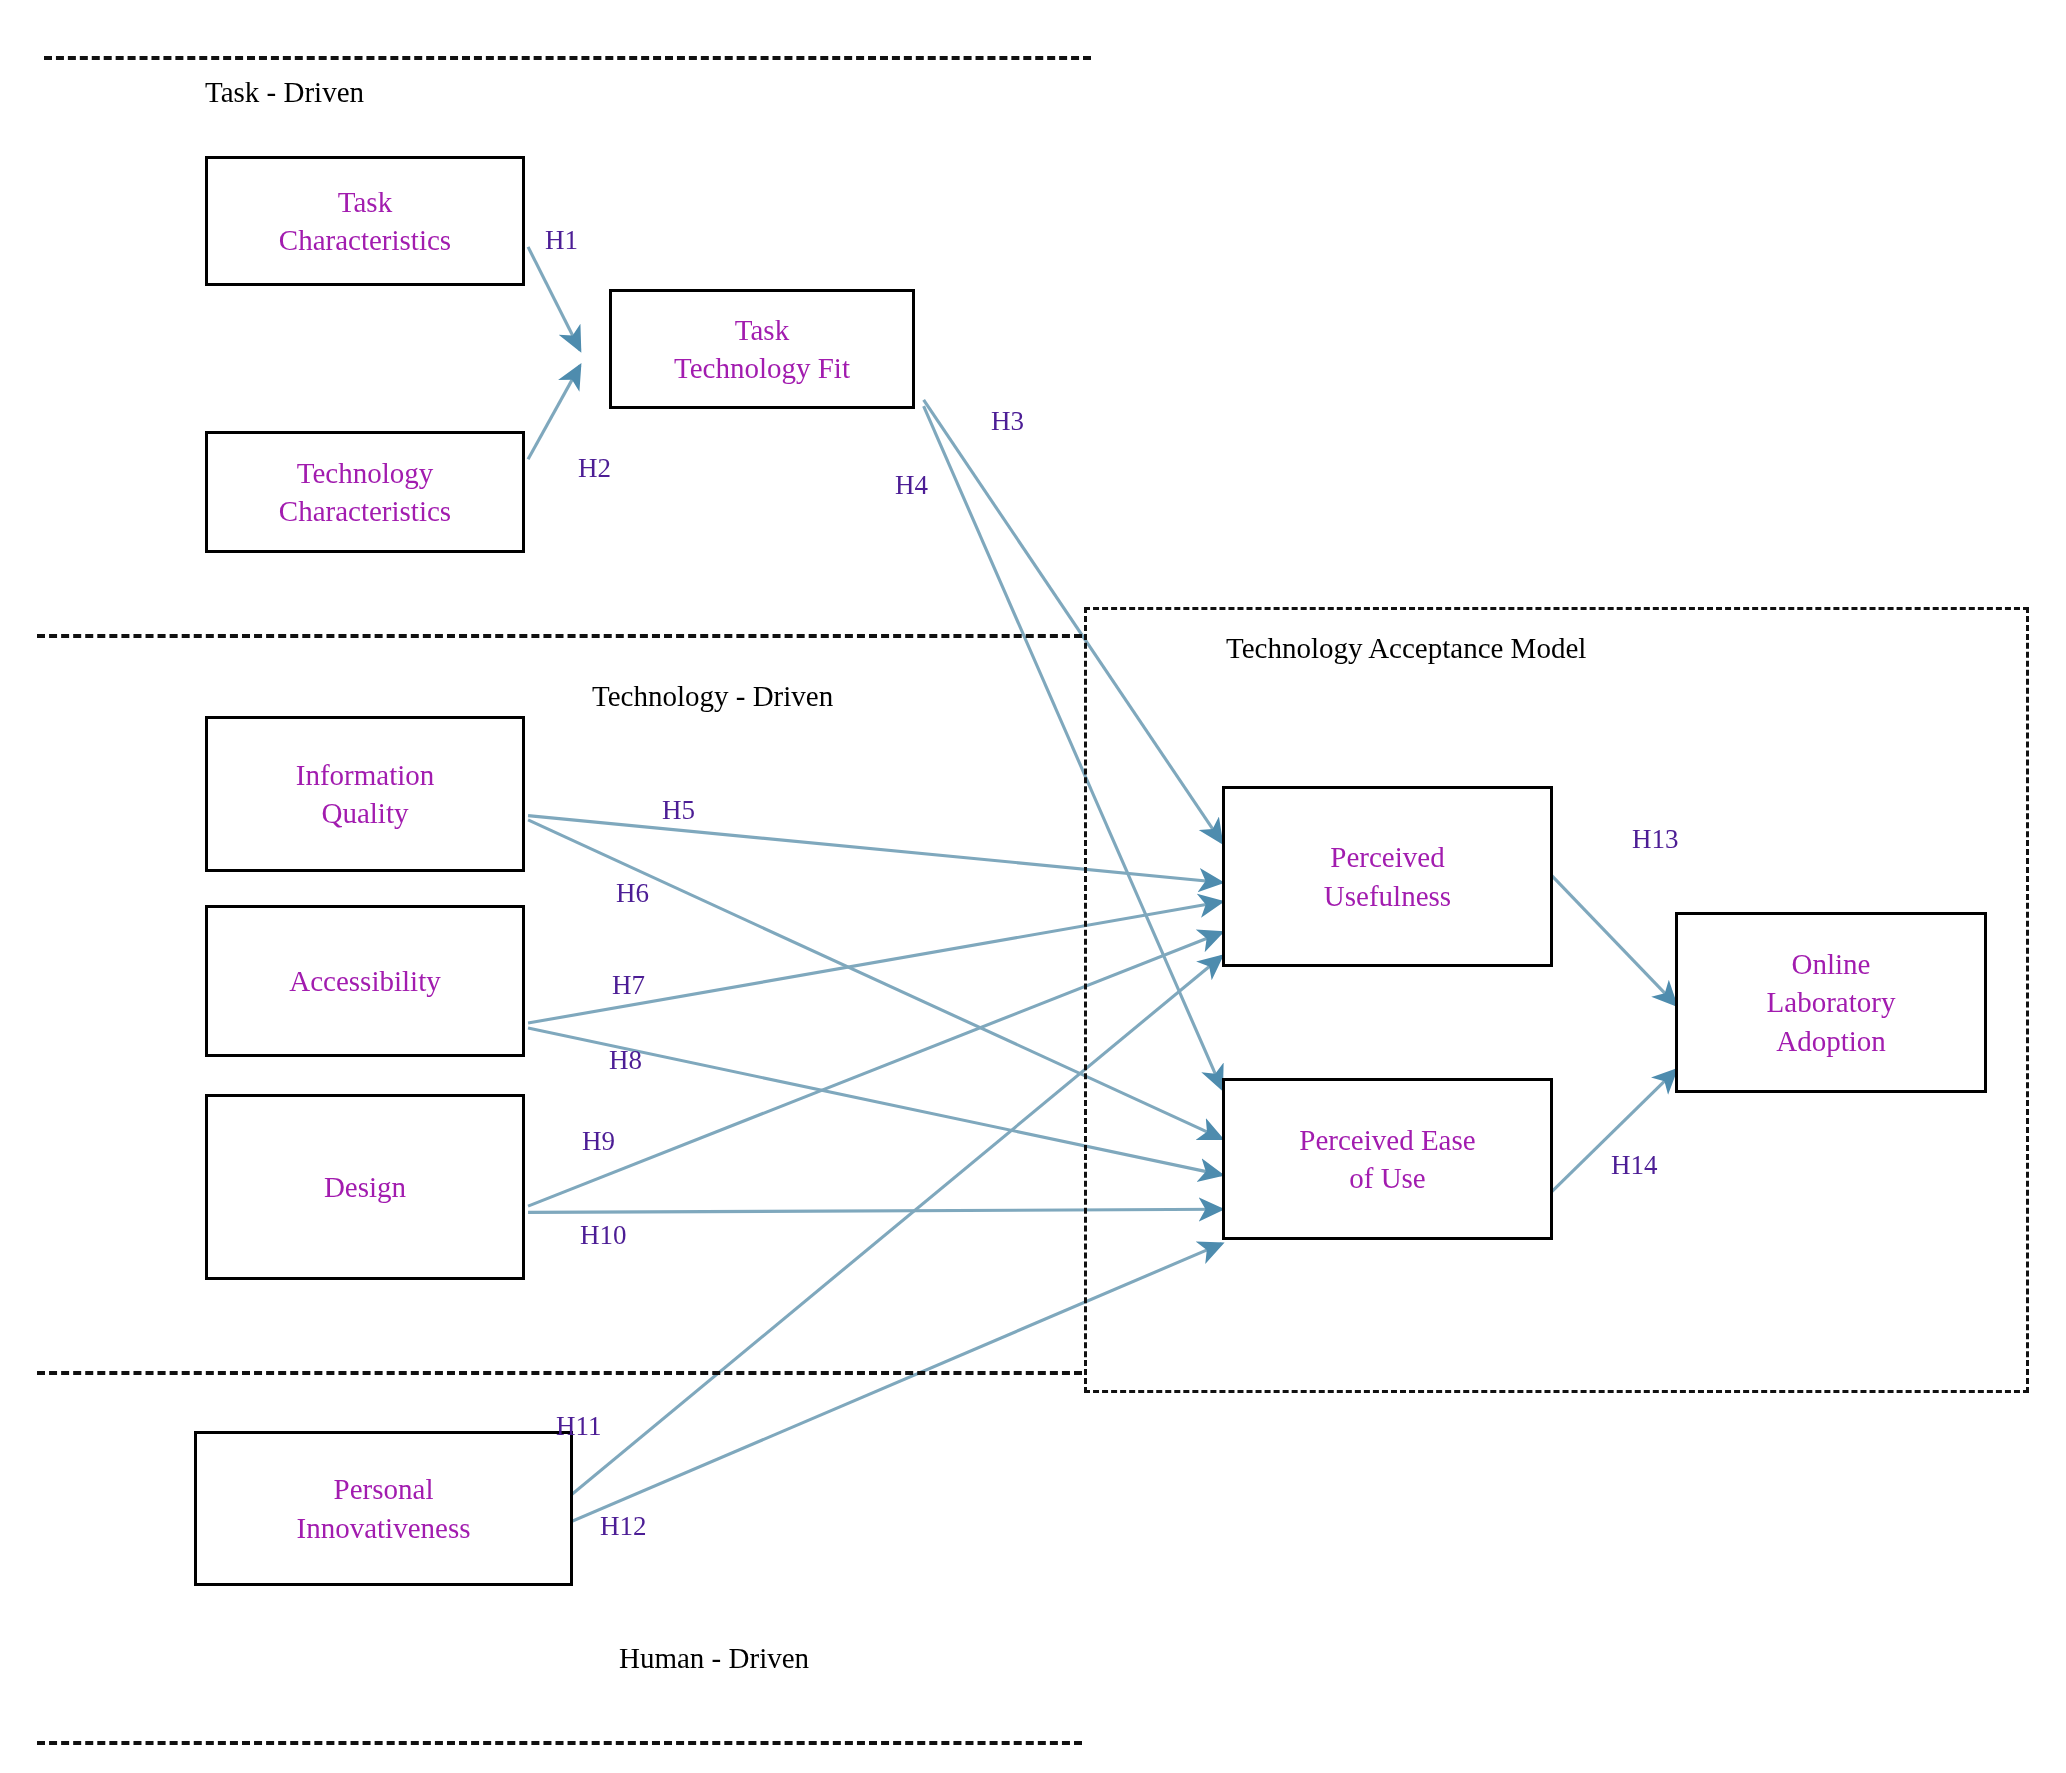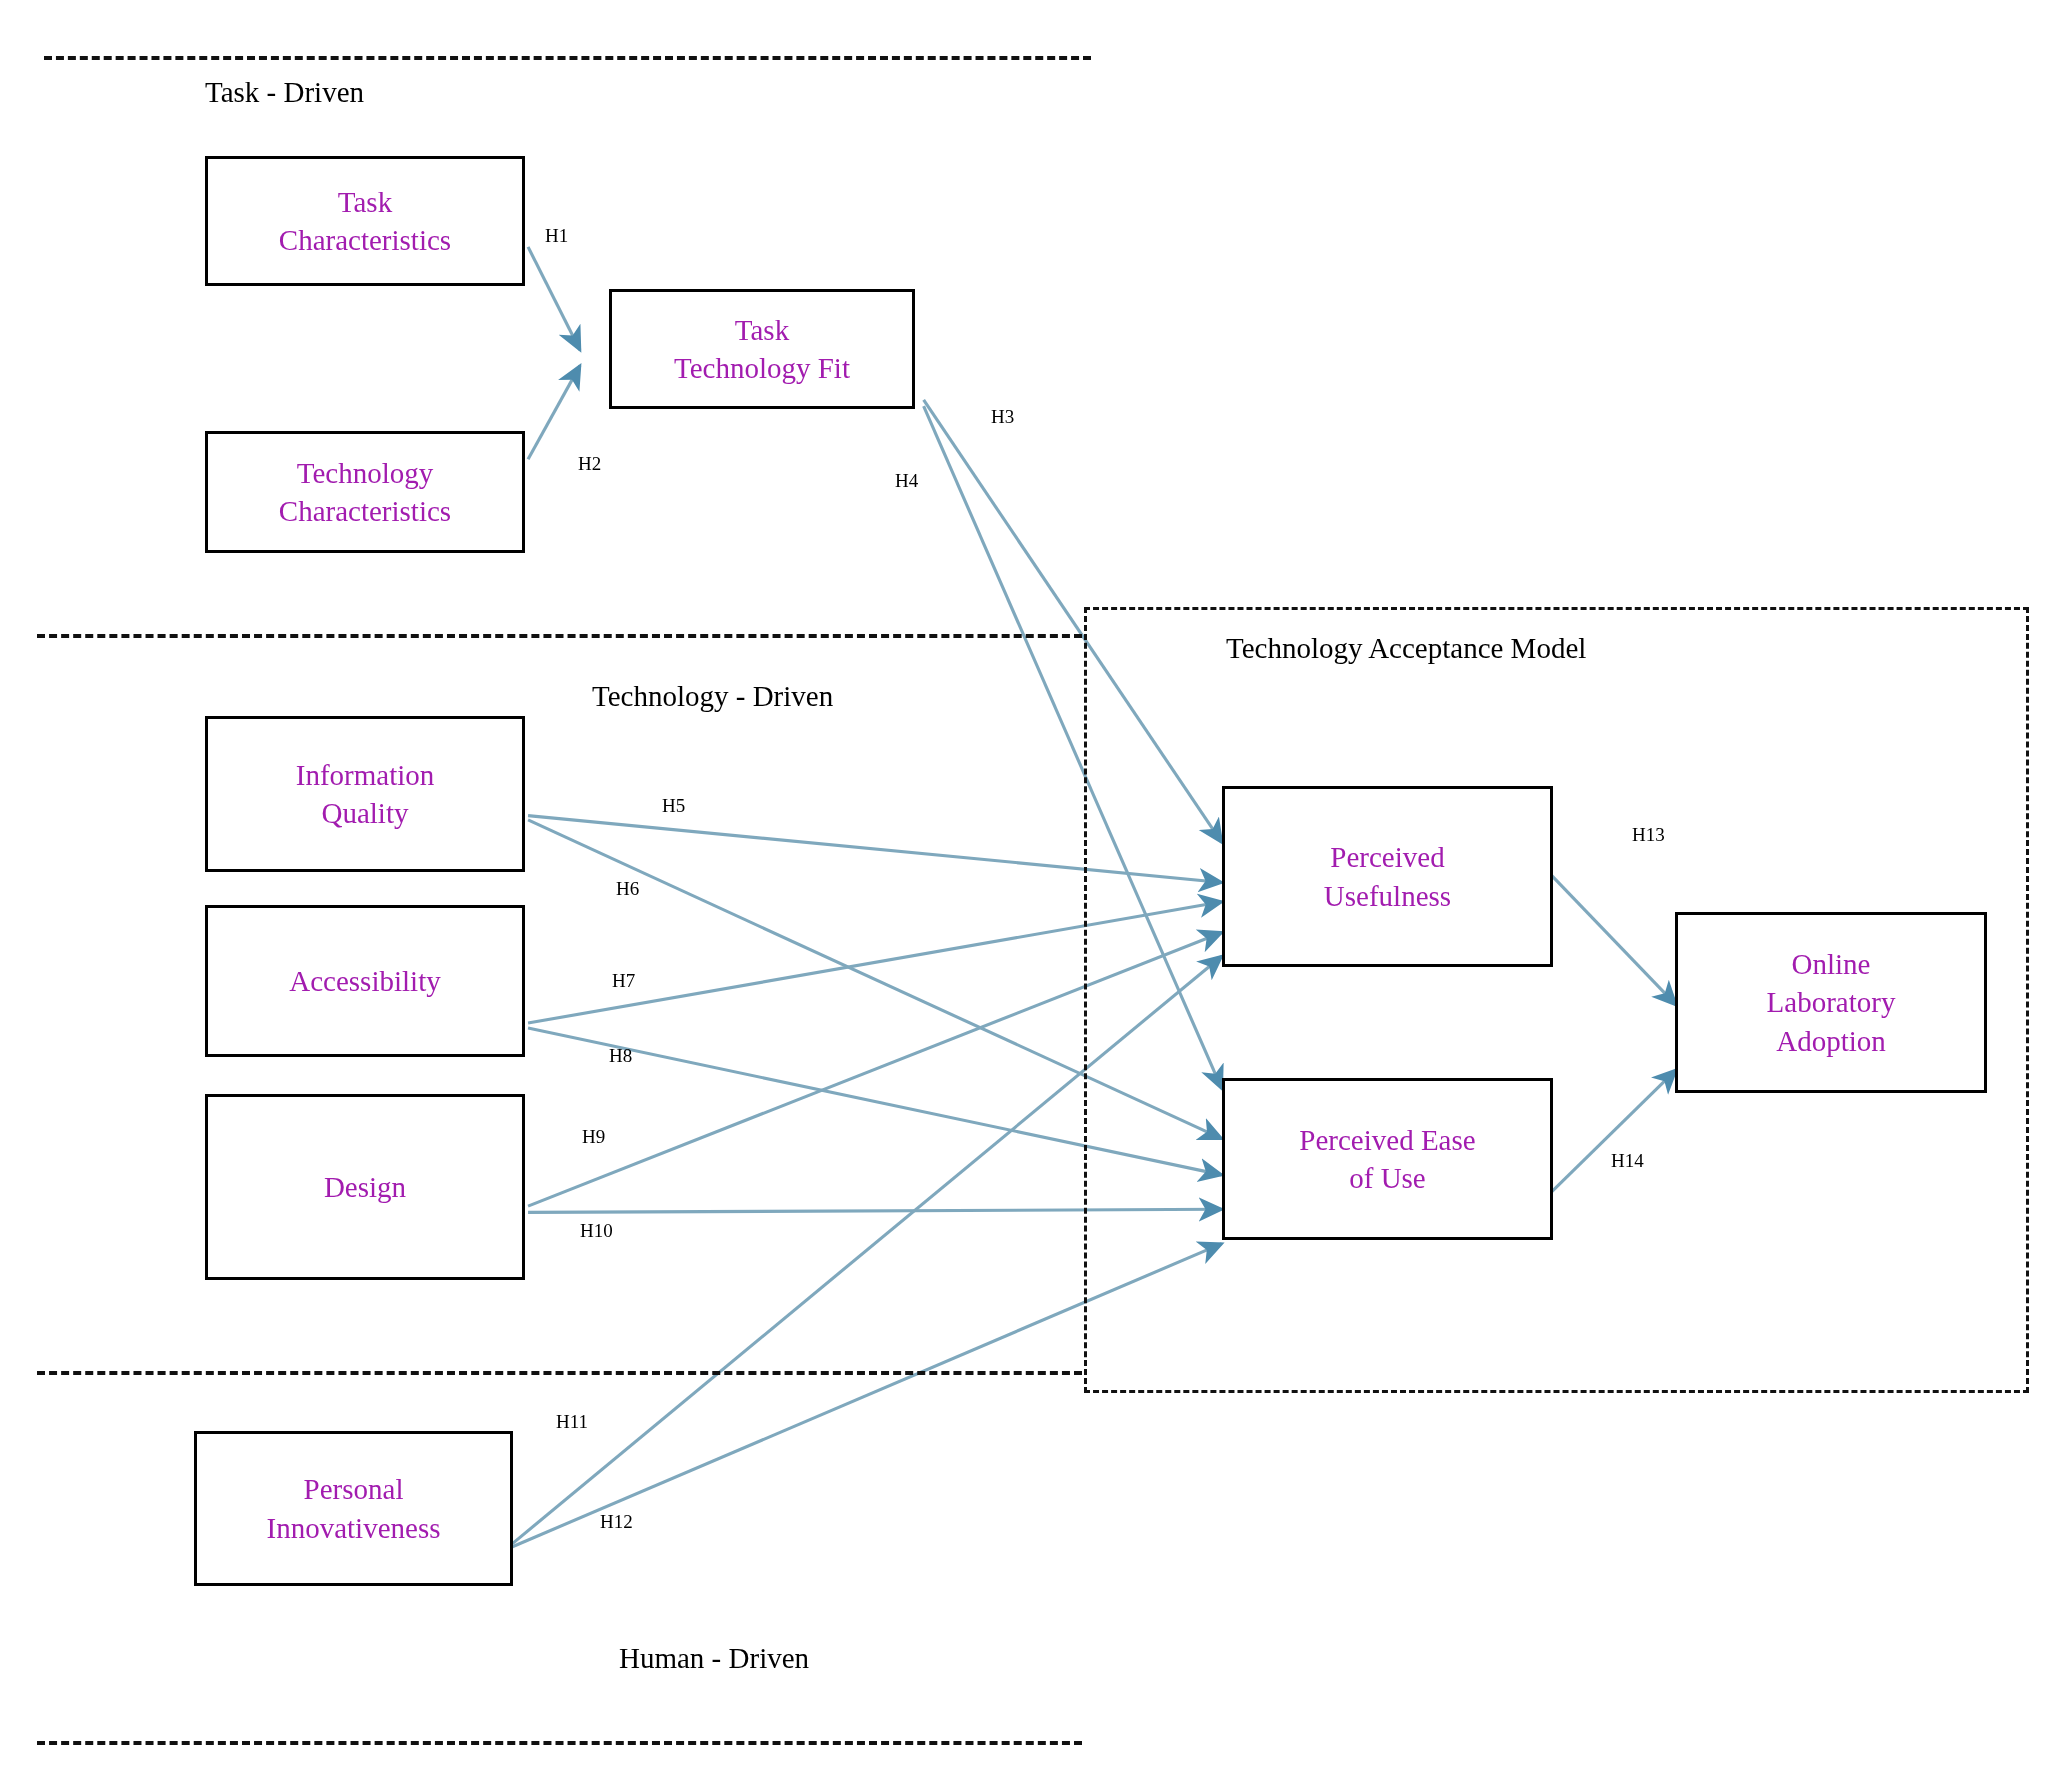--- a/index.html
+++ b/index.html
@@ -40,22 +40,22 @@
   .node span { display: block; }
   .zone-label {
     position: absolute;
     font-size: 29px;
     color: #000000;
     white-space: nowrap;
     z-index: 2;
   }
   .hlabel {
     position: absolute;
-    font-size: 19px;
-    color: #000000;
+    font-size: 27px;
+    color: #4c1d95;
     white-space: nowrap;
     z-index: 4;
   }
   .divider {
     position: absolute;
     height: 0;
     border-top: 4.4px dashed #111111;
     z-index: 1;
   }
   .tam-frame {
@@ -154,21 +154,21 @@
       <span>Accessibility</span>
     </div>
   </div>
 
   <div class="node" style="left:205px; top:1094px; width:320px; height:186px;">
     <div>
       <span>Design</span>
     </div>
   </div>
 
-  <div class="node" style="left:194px; top:1431px; width:319px; height:155px;">
+  <div class="node" style="left:194px; top:1431px; width:379px; height:155px;">
     <div>
       <span>Personal</span>
       <span>Innovativeness</span>
     </div>
   </div>
 
   <div class="node" style="left:1222px; top:786px; width:331px; height:181px;">
     <div>
       <span>Perceived</span>
       <span>Usefulness</span>

